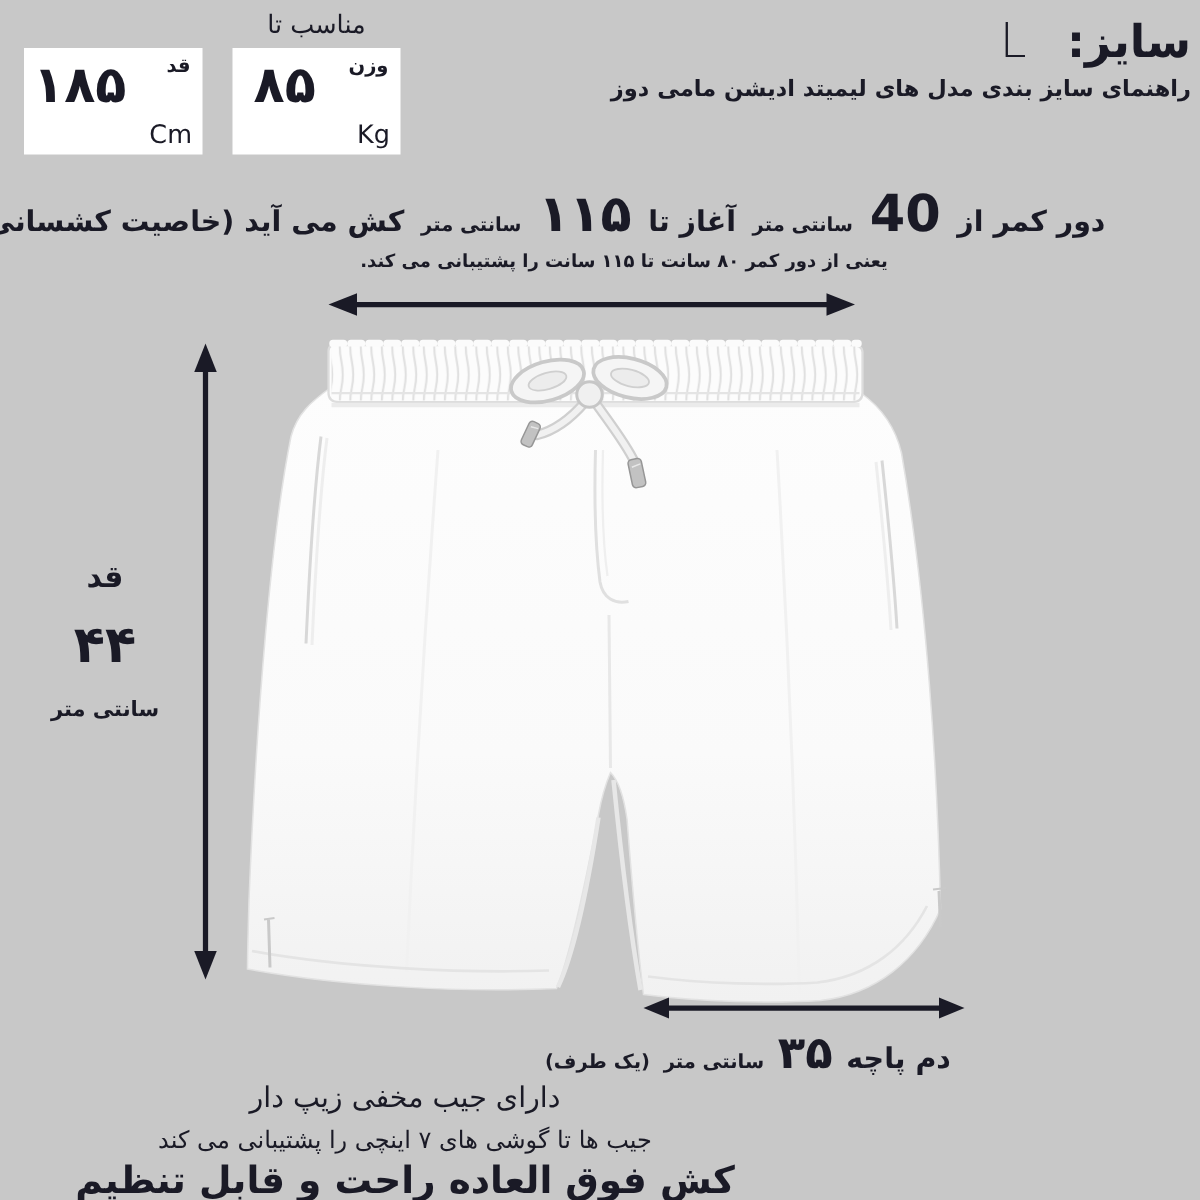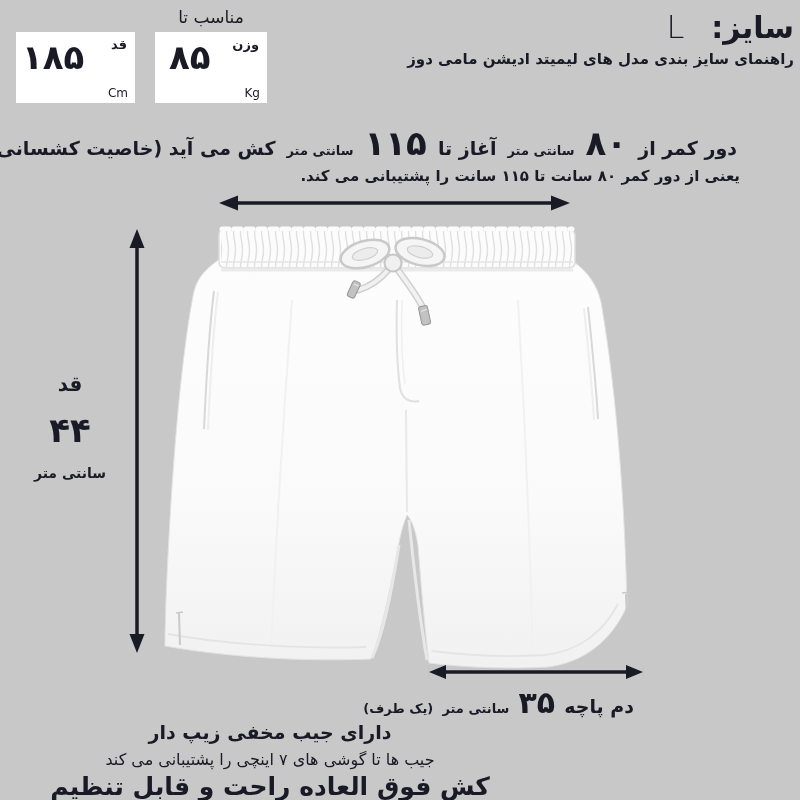--- a/index.html
+++ b/index.html
@@ -16,40 +16,40 @@
   .size-value{font-size:32px;font-weight:300;letter-spacing:1px;}
   .subtitle{top:50px;right:6px;font-size:15px;font-weight:700;direction:rtl;}
   
   .fit-label{top:7px;left:155px;width:112px;font-size:17px;font-weight:400;text-align:center;direction:rtl;}
   .card{background:#ffffff;}
   .card-height{left:16px;top:32px;width:119px;height:71px;}
   .card-weight{left:155px;top:32px;width:112px;height:71px;}
   .card .label{position:absolute;top:5px;right:8px;font-size:13px;font-weight:700;direction:rtl;}
   .card .value{position:absolute;top:8px;left:6px;font-size:34px;font-weight:700;line-height:1;direction:rtl;}
   .card-weight .value{left:14px;}
-  .card .unit{position:absolute;right:7px;bottom:3px;font-size:12px;font-weight:500;}
+  .card .unit{position:absolute;right:7px;bottom:3px;font-size:17px;font-weight:500;}
   
   .waist-line1{top:124px;left:60px;width:680px;text-align:center;direction:rtl;line-height:38px;white-space:nowrap;}
   .waist-line1 span{margin:0 3px;}
   .t13{font-size:13px;font-weight:700;}
   .t19{font-size:19px;font-weight:700;}
   .t30{font-size:30px;font-weight:700;}
   .t34{font-size:34px;font-weight:700;}
-  .waist-line2{top:167px;left:60px;width:680px;direction:rtl;font-size:15px;font-weight:700;}
+  .waist-line2{top:167px;left:76px;width:680px;text-align:center;direction:rtl;font-size:12px;font-weight:700;}
   
   .len-block{top:372px;left:25px;width:90px;text-align:center;direction:rtl;}
   .len-block .l1{font-size:20px;font-weight:700;margin-bottom:14px;}
   .len-block .l2{font-size:34px;font-weight:700;margin-bottom:15px;}
   .len-block .l3{font-size:14px;font-weight:700;}
   
   .hem-cap{top:687px;left:376px;width:260px;text-align:center;direction:rtl;line-height:32px;white-space:nowrap;}
   .hem-cap span{margin:0 2px;}
   
   .features{top:719px;left:10px;width:520px;text-align:center;direction:rtl;}
-  .features .f1{font-size:19px;font-weight:700;line-height:27px;}
+  .features .f1{font-size:19px;font-weight:400;line-height:27px;}
   .features .f2{font-size:16px;font-weight:400;line-height:27px;}
   .features .f3{font-size:25px;font-weight:700;line-height:27px;}
   svg{position:absolute;top:0;left:0;}
 </style>
 </head>
 <body>
 
 <div class="canvas">
 
   <svg width="800" height="800" viewBox="0 0 800 800" aria-hidden="true">
@@ -170,21 +170,21 @@
   </div>
 
   <div class="abs card card-weight">
     <span class="label">وزن</span>
     <span class="value">۸۵</span>
     <span class="unit">Kg</span>
   </div>
 
   <div class="abs waist-line1">
     <span class="t19">دور کمر از</span>
-    <span class="t34">۸۰</span>
+    <span class="t34">40</span>
     <span class="t13">سانتی متر</span>
     <span class="t19">آغاز تا</span>
     <span class="t34">۱۱۵</span>
     <span class="t13">سانتی متر</span>
     <span class="t19">کش می آید (خاصیت کشسانی)</span>
   </div>
   <div class="abs waist-line2">یعنی از دور کمر ۸۰ سانت تا ۱۱۵ سانت را پشتیبانی می کند.</div>
 
   <div class="abs len-block">
     <div class="l1">قد</div>

